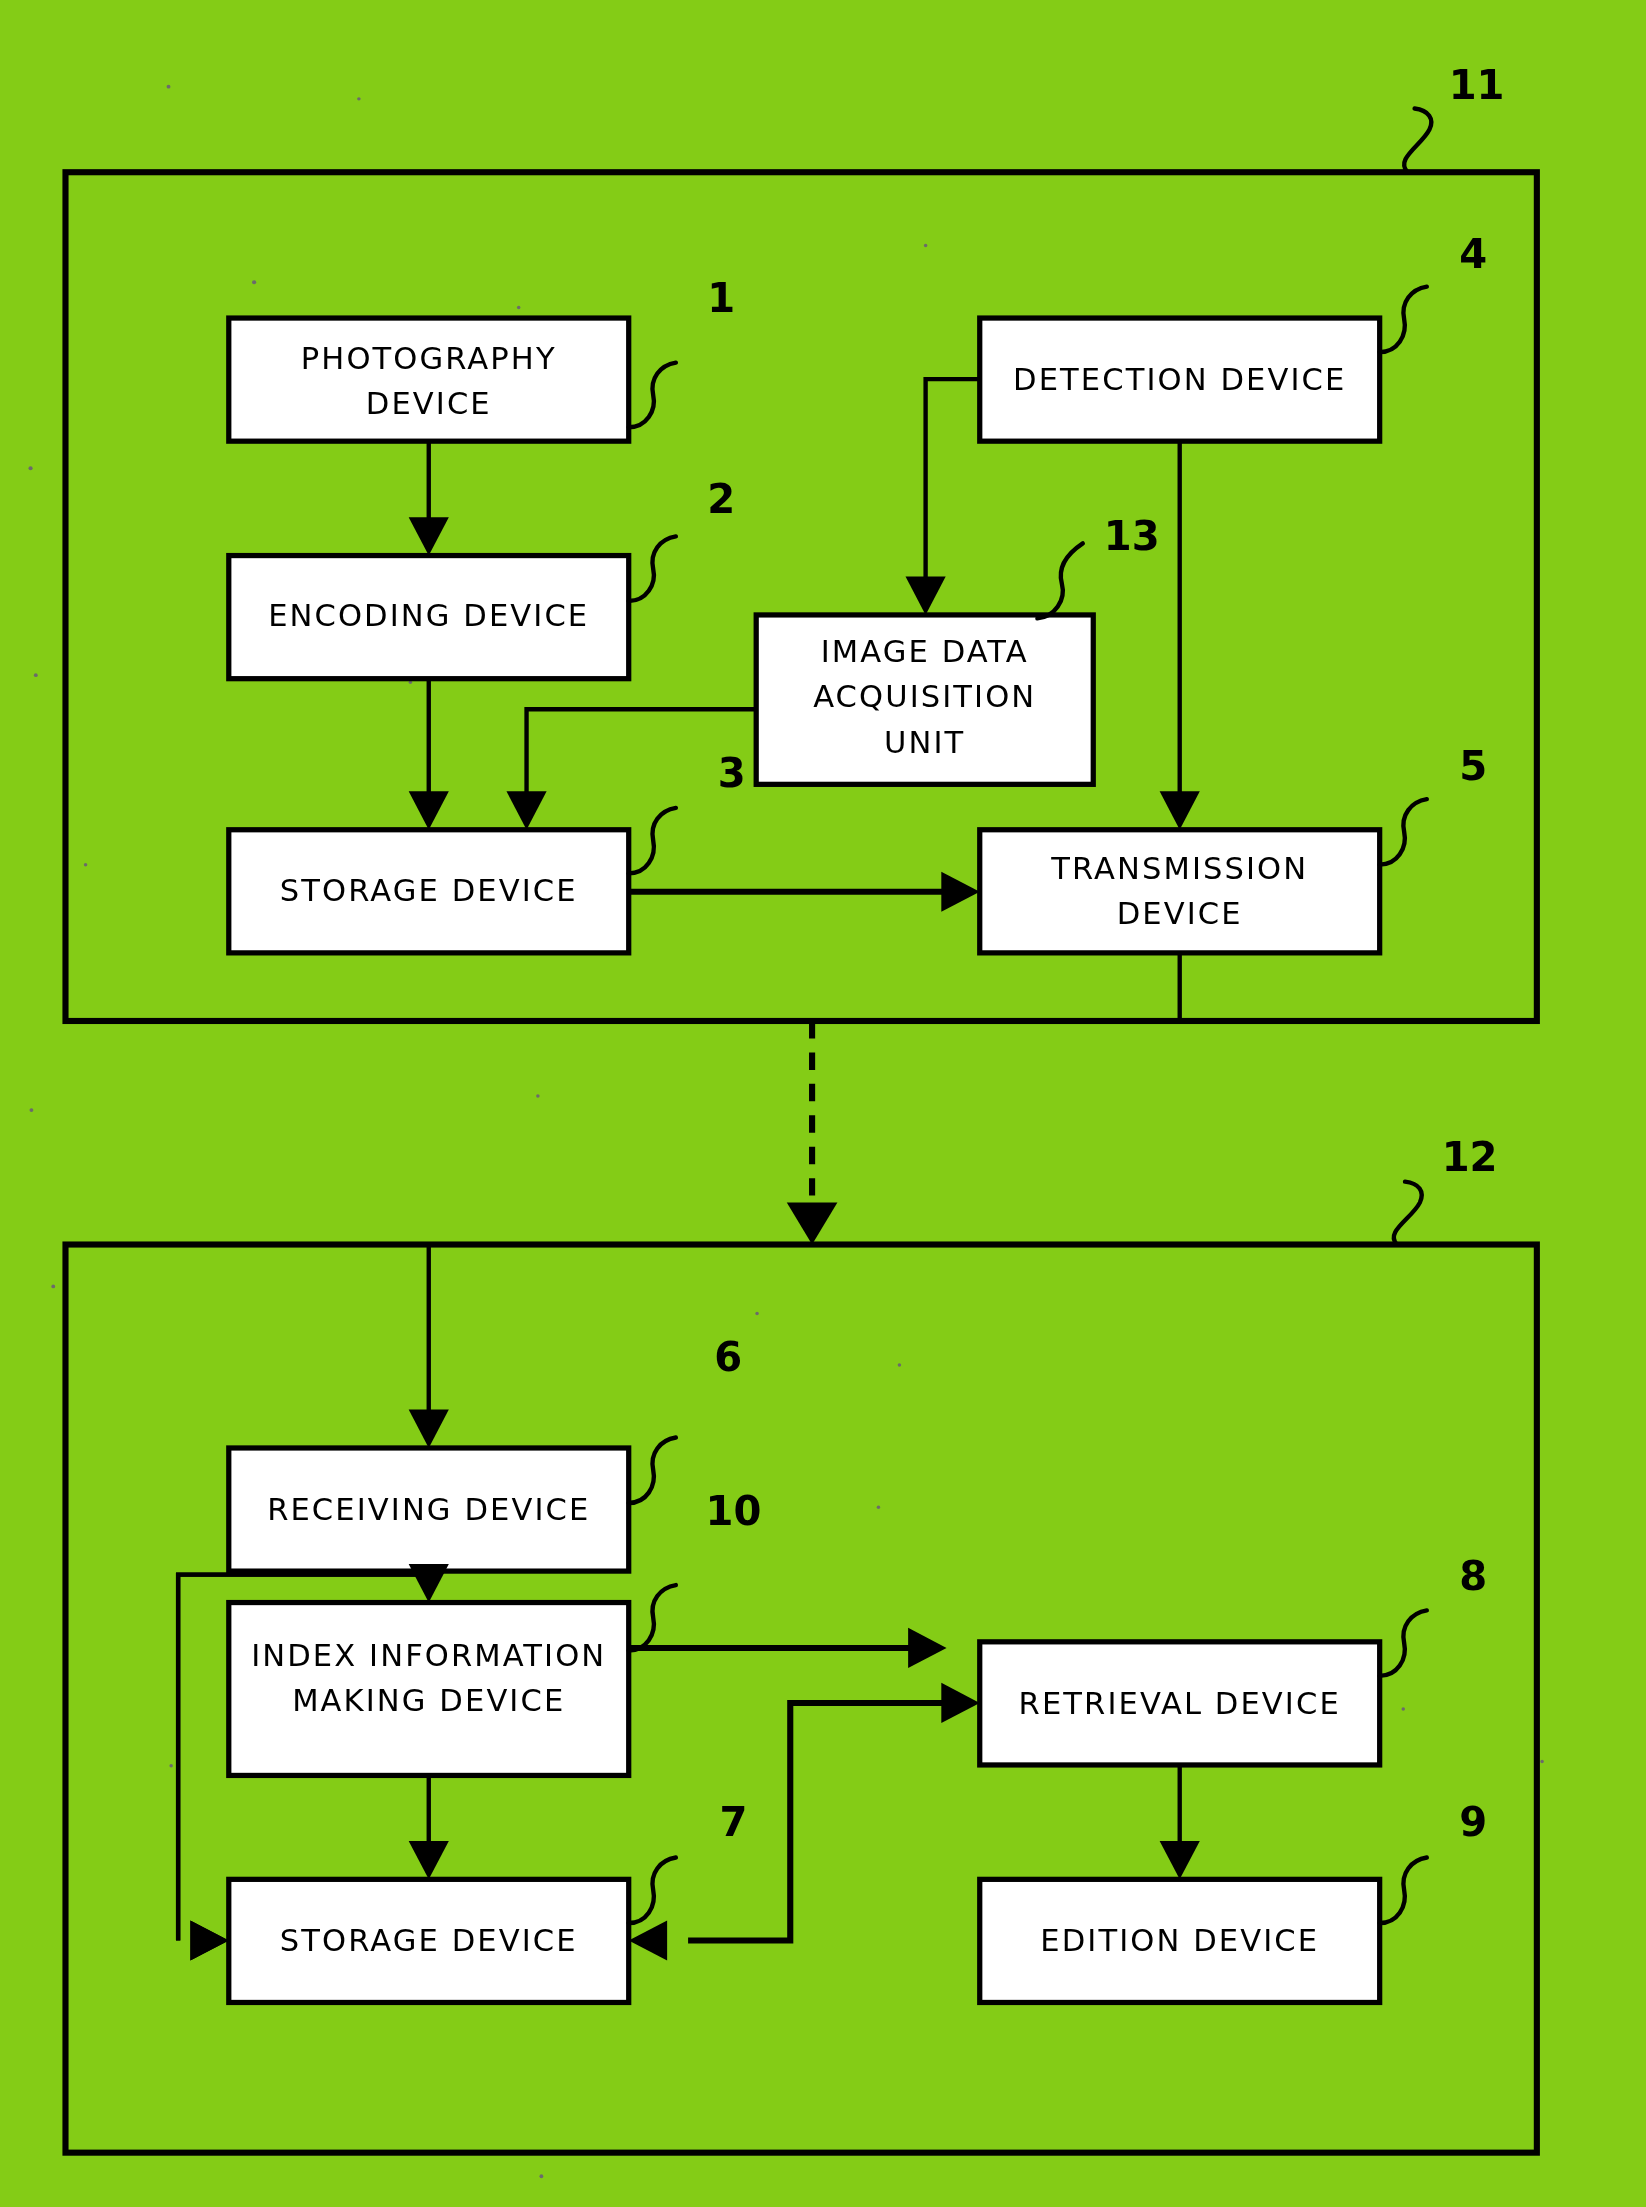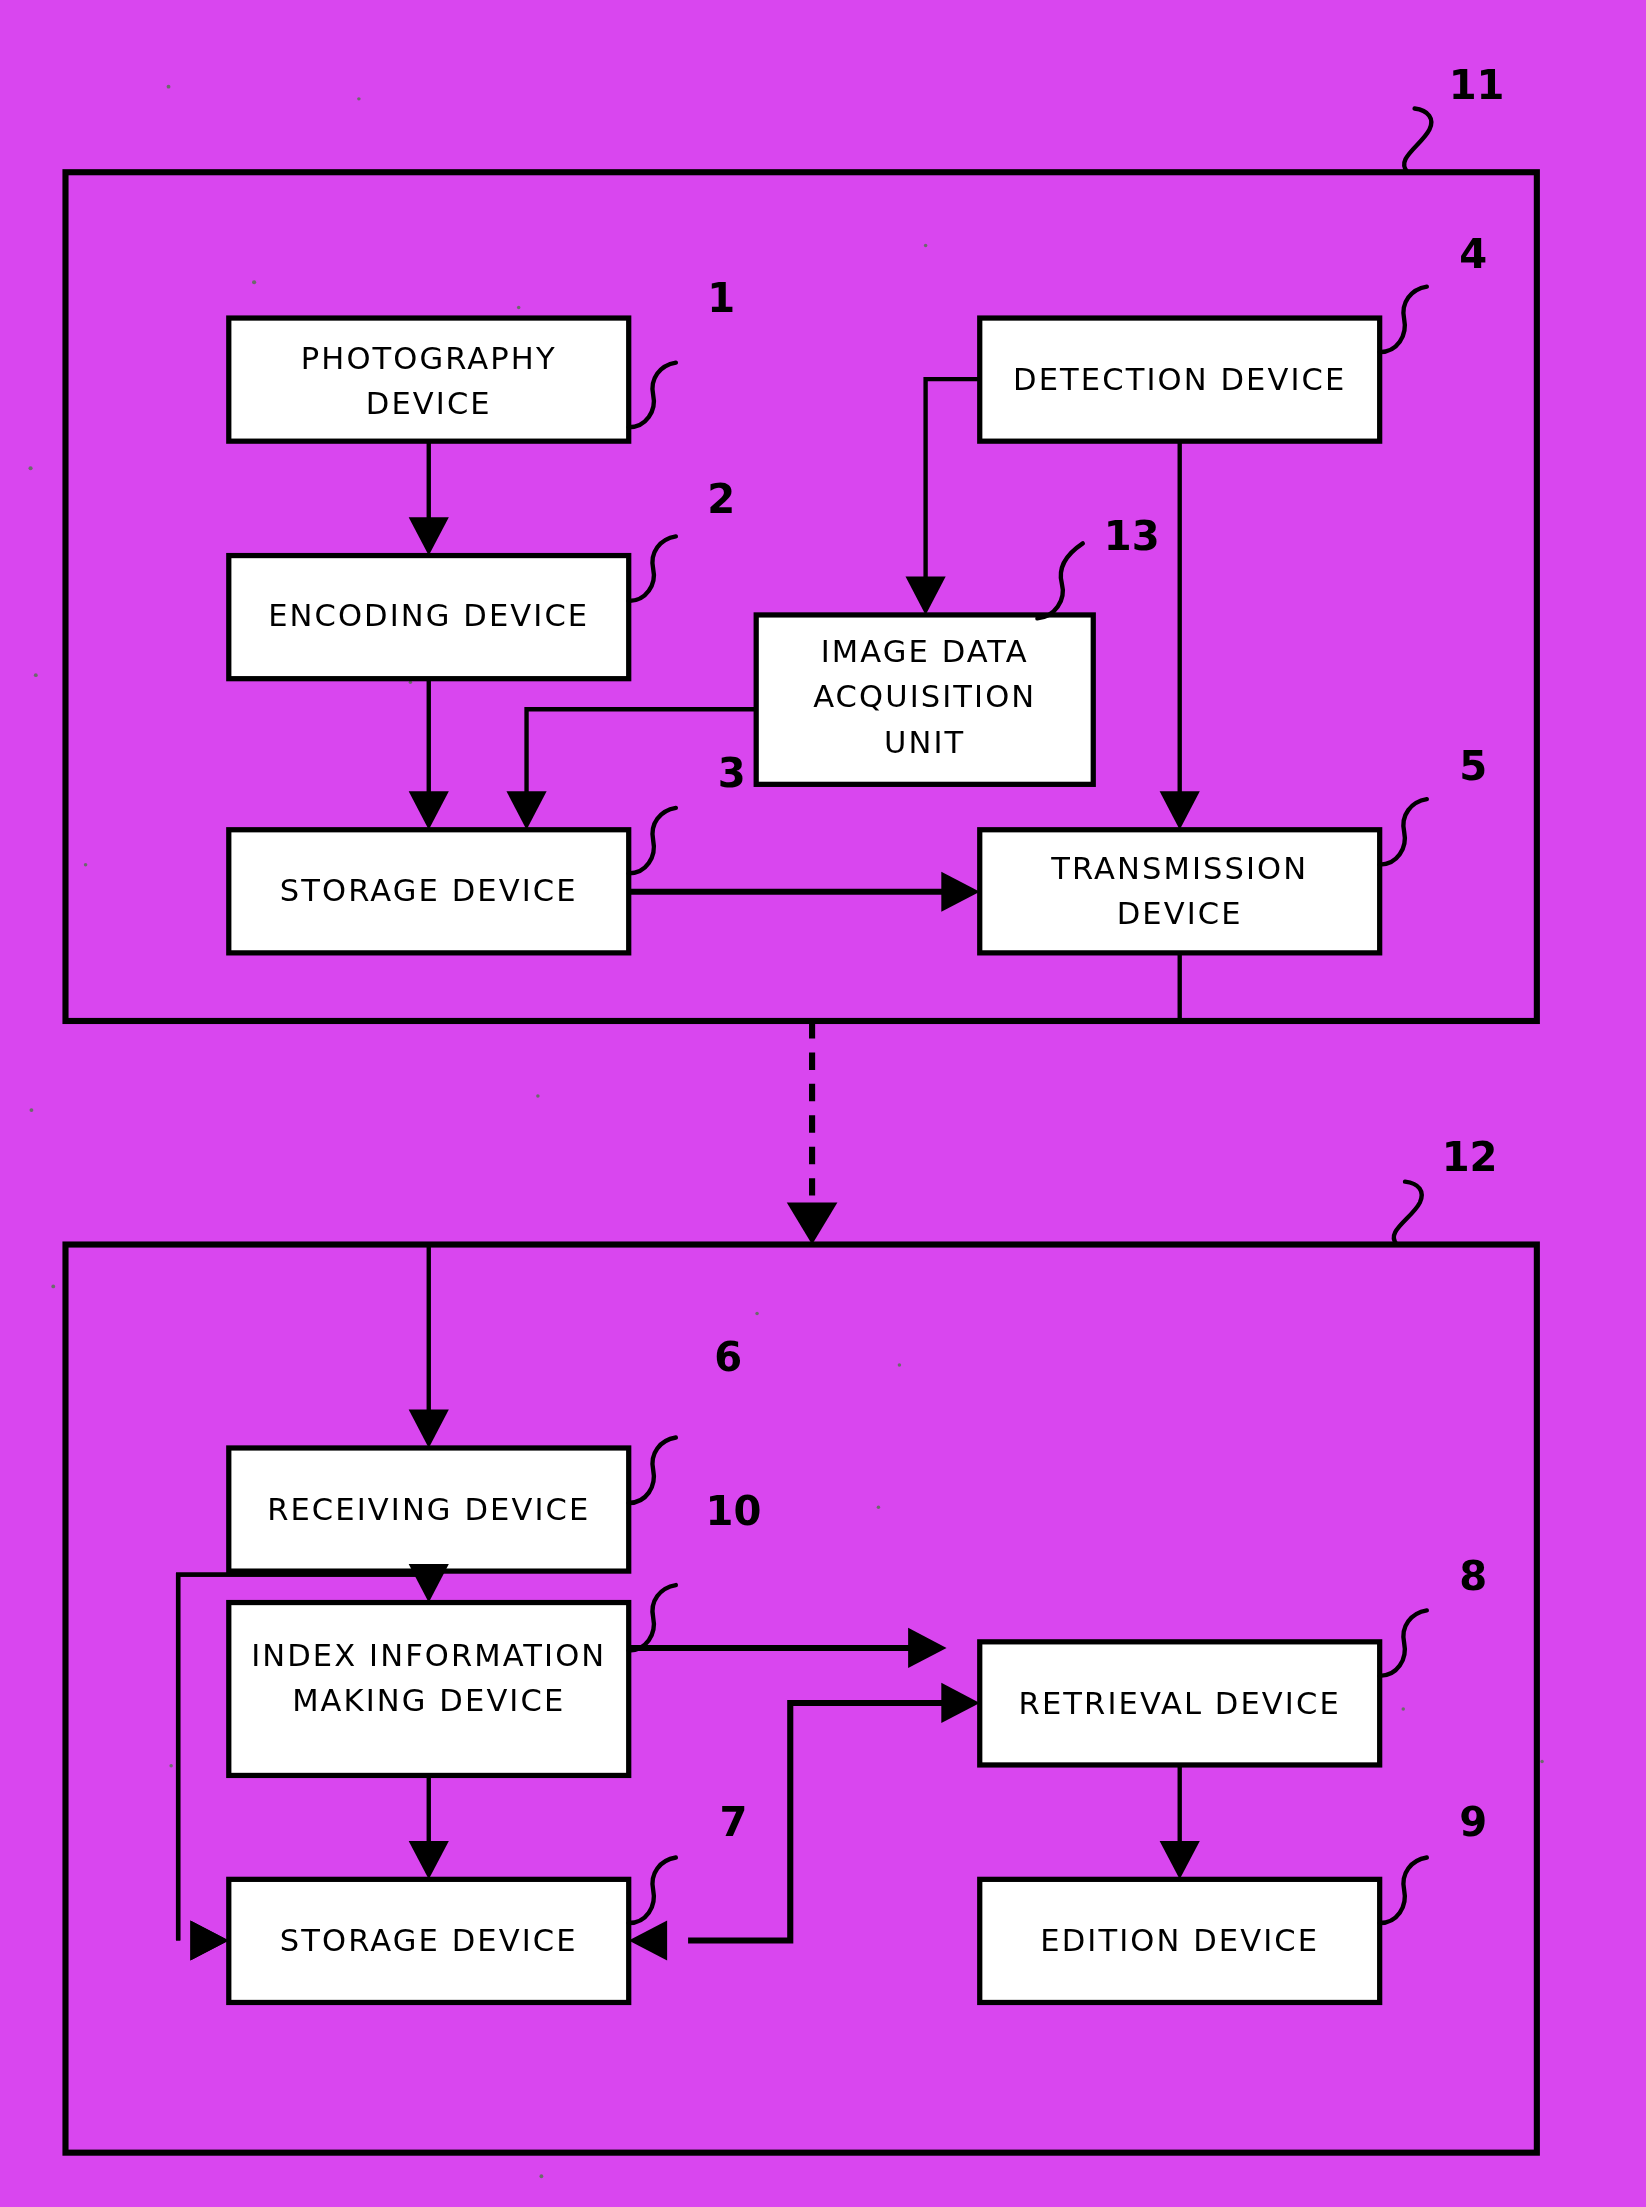--- a/index.html
+++ b/index.html
@@ -10,21 +10,21 @@
   body {
     width: 1646px;
     height: 2207px;
     font-family: "DejaVu Sans", sans-serif;
     overflow: hidden;
   }
   #figure-root {
     position: relative;
     width: 1646px;
     height: 2207px;
-    background: #d946ef;
+    background: #84cc16;
   }
   svg#diagram {
     display: block;
     width: 1646px;
     height: 2207px;
   }
   .box-rect {
     fill: #ffffff;
     stroke: #000000;
     stroke-width: 6;

